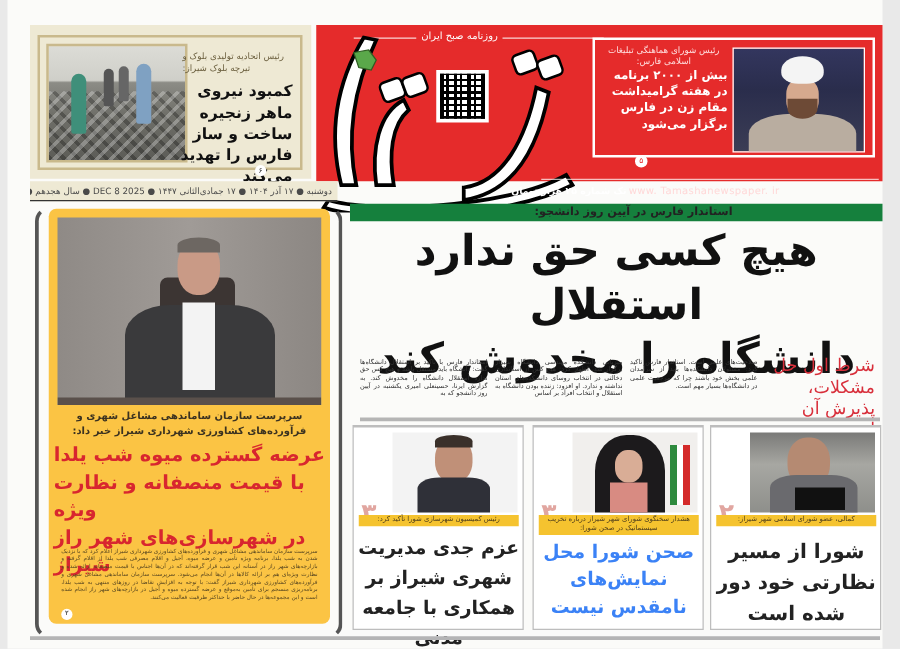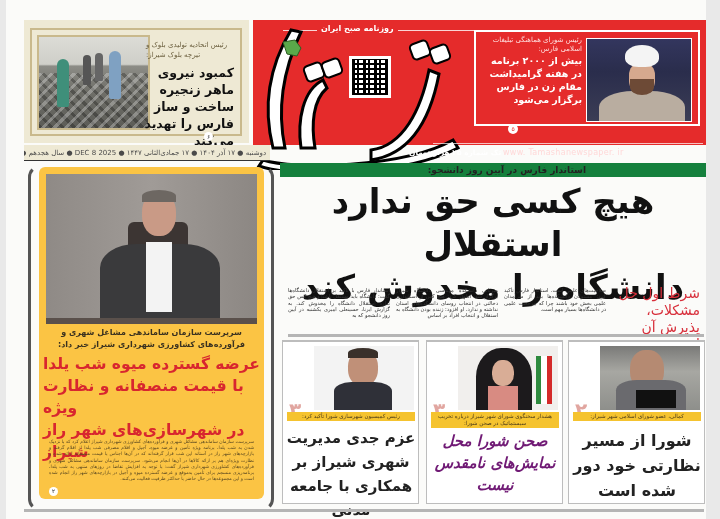--- a/index.html
+++ b/index.html
@@ -15,38 +15,38 @@
      background: linear-gradient(180deg,#dcdcd6 0%,#cfcfc9 30%,#8c8c86 32%,#6f6f69 60%,#5c5c57 100%); overflow: hidden; }
   .mast-left .photo .grid { position: absolute; left: 0; right: 0; bottom: 0; height: 60%;
      background-image: repeating-linear-gradient(135deg, rgba(255,255,255,.28) 0 3px, transparent 3px 8px),
                        repeating-linear-gradient(45deg, rgba(0,0,0,.25) 0 3px, transparent 3px 8px); }
   .mast-left .photo .worker { position: absolute; width: 12px; height: 48px; border-radius: 6px 6px 2px 2px; }
   .mast-left .kicker { position: absolute; right: 8px; top: 10px; width: 86px; font-size: 7px; color: #6a5e3d; line-height: 10px; text-align: left; }
   .mast-left .title { position: absolute; right: 6px; top: 34px; width: 90px; font-size: 12.5px; font-weight: bold; color: #111; line-height: 17px; text-align: right; }
   .mast-left .pg { position: absolute; left: 180px; top: 112px; width: 9px; height: 9px; border-radius: 50%; background: #fff; font-size: 6px; text-align: center; line-height: 9px; color: #333; }
 
   .logo-band { position: absolute; left: 247px; top: 20px; width: 453px; height: 125px; background: #e52b2b; }
-  .logo-band .paper-of { position: absolute; left: 64px; top: 4px; font-size: 8px; color: #fff; font-weight: bold; }
+  .logo-band .paper-of { position: absolute; left: 80px; top: 4px; font-size: 8px; color: #fff; font-weight: normal; }
   .logo-band .rule-top { position: absolute; left: 30px; top: 10px; width: 200px; height: 1px; background: #fff; opacity: .8; }
   .logo-mark { position: absolute; left: 0; top: 0; width: 210px; height: 150px; }
   .qr { position: absolute; left: 96px; top: 36px; width: 42px; height: 42px; background: #fff; padding: 3px; }
   .qr div { width: 100%; height: 100%;
      background-image: repeating-linear-gradient(90deg,#000 0 3px,#fff 3px 5px,#000 5px 7px,#fff 7px 11px),
                        repeating-linear-gradient(0deg,#000 0 2px,#fff 2px 5px); background-blend-mode: multiply; }
   .logo-band .price { position: absolute; left: 156px; top: 128px; font-size: 7.5px; color: #fff; font-weight: bold; }
   .logo-band .site { position: absolute; left: 250px; top: 128px; font-size: 8px; color: #ffd8d8; letter-spacing: .3px; }
   .logo-band .rule-bot { position: absolute; left: 180px; top: 123px; width: 270px; height: 1px; background: #fff; opacity: .7; }
 
   .red-box { position: absolute; left: 468px; top: 30px; width: 226px; height: 96px; border: 2px solid #fff; }
   .red-box .photo { position: absolute; right: 6px; top: 6px; width: 106px; height: 84px; background: linear-gradient(180deg,#33365e,#2a2d4c 40%,#3b3d55); border: 1px solid #fff; overflow: hidden; }
   .red-box .photo .turban { position: absolute; left: 38px; top: 6px; width: 34px; height: 22px; border-radius: 50% 50% 40% 40%; background: #f4f4f4; }
   .red-box .photo .face { position: absolute; left: 42px; top: 24px; width: 26px; height: 30px; border-radius: 40%; background: #d6a98e; }
   .red-box .photo .beard { position: absolute; left: 43px; top: 40px; width: 24px; height: 16px; border-radius: 0 0 50% 50%; background: #6d4a36; }
   .red-box .photo .robe { position: absolute; left: 12px; top: 52px; width: 86px; height: 40px; border-radius: 40% 40% 0 0; background: #b9ada0; }
-  .red-box .kicker { position: absolute; left: 4px; top: 4px; width: 102px; font-size: 7px; line-height: 9px; color: #ffe0e0; text-align: right; }
+  .red-box .kicker { position: absolute; left: 4px; top: 4px; width: 102px; font-size: 7px; line-height: 9px; color: #ffe0e0; text-align: center; }
   .red-box .title { position: absolute; left: 2px; top: 22px; width: 104px; font-size: 9.5px; font-weight: bold; line-height: 13px; color: #fff; text-align: right; }
   .red-box .pg { position: absolute; left: 32px; top: 92px; width: 10px; height: 10px; border-radius: 50%; background: #fff; color: #e52b2b; font-size: 6px; line-height: 10px; text-align: center; }
 
   .dateline { position: absolute; left: 18px; top: 145px; width: 246px; height: 16px; background: #eee9d4; border-bottom: 1px solid #333; font-size: 7px; color: #4a4a4a; line-height: 16px; text-align: right; padding-right: 4px; white-space: nowrap; overflow: hidden; }
 
   
   .supertitle { position: absolute; left: 274px; top: 163px; width: 426px; height: 14px; background: #15803d; font-size: 9px; font-weight: bold; color: #222; text-align: right; padding-right: 120px; line-height: 14px; }
   .headline { position: absolute; left: 274px; top: 180px; width: 426px; text-align: center; font-size: 34px; font-weight: bold; line-height: 43px; color: #111; letter-spacing: -1px; }
 
   .side-title { position: absolute; left: 604px; top: 285px; width: 90px; font-size: 14px; line-height: 17px; color: #d82f3b; text-align: right; }
@@ -76,21 +76,21 @@
   .box .kicker { position: absolute; left: 4px; top: 70px; width: 128px; background: #f5c32f; font-size: 5.5px; line-height: 7px; text-align: center; color: #4a3a1a; padding: 1px 2px; }
   .box .title { position: absolute; left: 2px; width: 132px; text-align: center; font-weight: bold; }
   .bottom-rule { position: absolute; left: 18px; top: 509px; width: 680px; height: 3px; background: #b5b5b5; }
 
   .box1 { left: 562px; }
   .box1 .photo { background: linear-gradient(180deg,#7a7a78,#a7a7a2 40%,#8e8f8b); }
   .box1 .title { top: 86px; font-size: 16px; line-height: 25px; color: #222; }
   .box2 { left: 420px; }
   .box2 .photo { background: #f1efed; }
   .box2 .kicker { height: 16px; }
-  .box2 .title { top: 88px; font-size: 15px; line-height: 22px; color: #701a75; font-style: italic; }
+  .box2 .title { top: 88px; font-size: 15px; line-height: 22px; color: #3b82f6; }
   .box3 { left: 276px; }
   .box3 .photo { background: #f3f3f3; }
   .box3 .title { top: 84px; font-size: 15px; line-height: 24px; color: #222; }
 </style>
 </head>
 <body>
 
 <div class="page">
 
   <div class="mast-left rtl">

